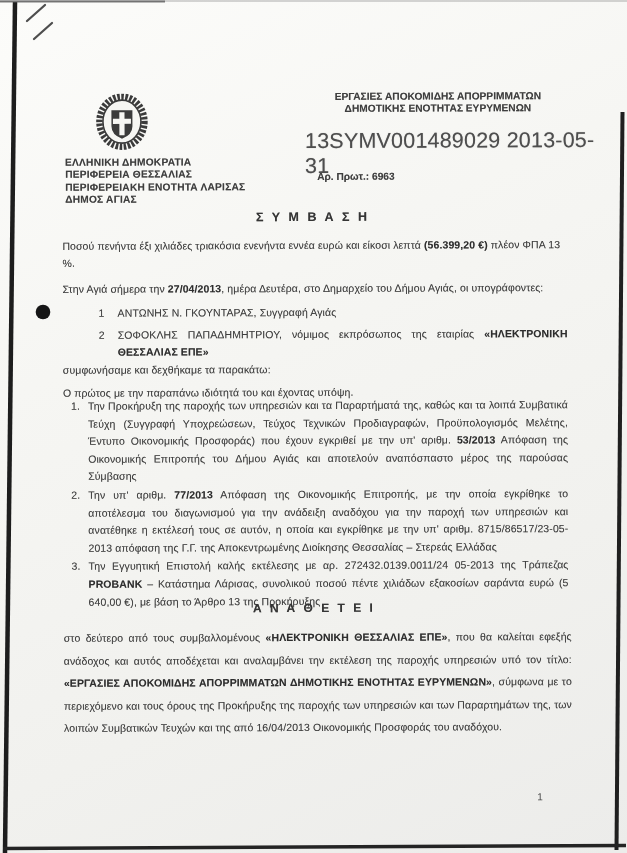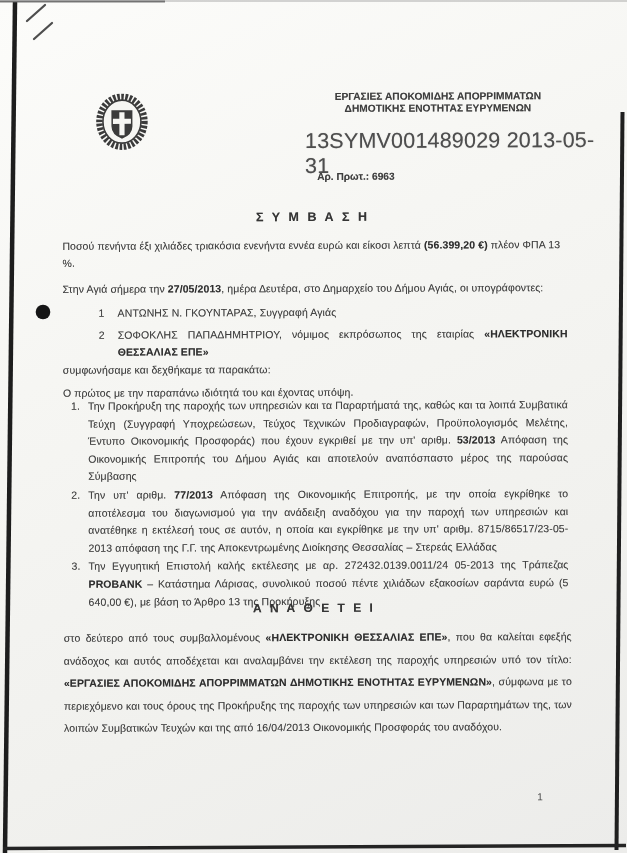--- a/index.html
+++ b/index.html
@@ -59,32 +59,38 @@
 
     <div class="emblem">
       <svg width="54" height="58" viewBox="0 0 54 58" aria-hidden="true">
         <ellipse cx="27" cy="28" rx="22.5" ry="25" fill="#f6f6f3" stroke="#3b3b3b" stroke-width="6.5" stroke-dasharray="2.6 1.5"></ellipse>
         <ellipse cx="27" cy="28" rx="19" ry="21.5" fill="none" stroke="#3b3b3b" stroke-width="1.6"></ellipse>
         <path d="M16.5 16.5 h21 v16 q0 8.5 -10.5 12.5 q-10.5 -4 -10.5 -12.5 z" fill="#3b3b3b"></path>
         <rect x="24.4" y="18.5" width="5.2" height="23" fill="#f6f6f3"></rect>
         <rect x="18" y="25" width="18" height="5.2" fill="#f6f6f3"></rect>
       </svg>
     </div>
+    <div class="authority">
+      <div>ΕΛΛΗΝΙΚΗ ΔΗΜΟΚΡΑΤΙΑ</div>
+      <div>ΠΕΡΙΦΕΡΕΙΑ ΘΕΣΣΑΛΙΑΣ</div>
+      <div>ΠΕΡΙΦΕΡΕΙΑΚΗ ΕΝΟΤΗΤΑ ΛΑΡΙΣΑΣ</div>
+      <div>ΔΗΜΟΣ ΑΓΙΑΣ</div>
+    </div>
 
     <div class="subject">
       <div>ΕΡΓΑΣΙΕΣ ΑΠΟΚΟΜΙΔΗΣ ΑΠΟΡΡΙΜΜΑΤΩΝ</div>
       <div>ΔΗΜΟΤΙΚΗΣ ΕΝΟΤΗΤΑΣ ΕΥΡΥΜΕΝΩΝ</div>
     </div>
     <div class="ada">13SYMV001489029 2013-05-31</div>
     <div class="protocol">Αρ. Πρωτ.: 6963</div>
 
     <div class="doc-title">Σ Υ Μ Β Α Σ Η</div>
 
     <p class="p-amount txt"><span>Ποσού πενήντα έξι χιλιάδες τριακόσια ενενήντα εννέα ευρώ και είκοσι λεπτά </span><b>(56.399,20 €)</b><span> πλέον ΦΠΑ 13 %.</span></p>
-    <p class="p-date txt"><span>Στην Αγιά σήμερα την </span><b>27/05/2013</b><span>, ημέρα Δευτέρα, στο Δημαρχείο του Δήμου Αγιάς, οι υπογράφοντες:</span></p>
+    <p class="p-date txt"><span>Στην Αγιά σήμερα την </span><b>27/04/2013</b><span>, ημέρα Δευτέρα, στο Δημαρχείο του Δήμου Αγιάς, οι υπογράφοντες:</span></p>
 
     <div class="signers txt">
       <div class="srow">
         <span class="num">1</span>
         <span class="stext"><span>ΑΝΤΩΝΗΣ Ν. ΓΚΟΥΝΤΑΡΑΣ, Συγγραφή Αγιάς</span></span>
       </div>
       <div class="srow">
         <span class="num">2</span>
         <span class="stext"><span>ΣΟΦΟΚΛΗΣ ΠΑΠΑΔΗΜΗΤΡΙΟΥ, νόμιμος εκπρόσωπος της εταιρίας </span><b>«ΗΛΕΚΤΡΟΝΙΚΗ ΘΕΣΣΑΛΙΑΣ ΕΠΕ»</b></span>
       </div>

